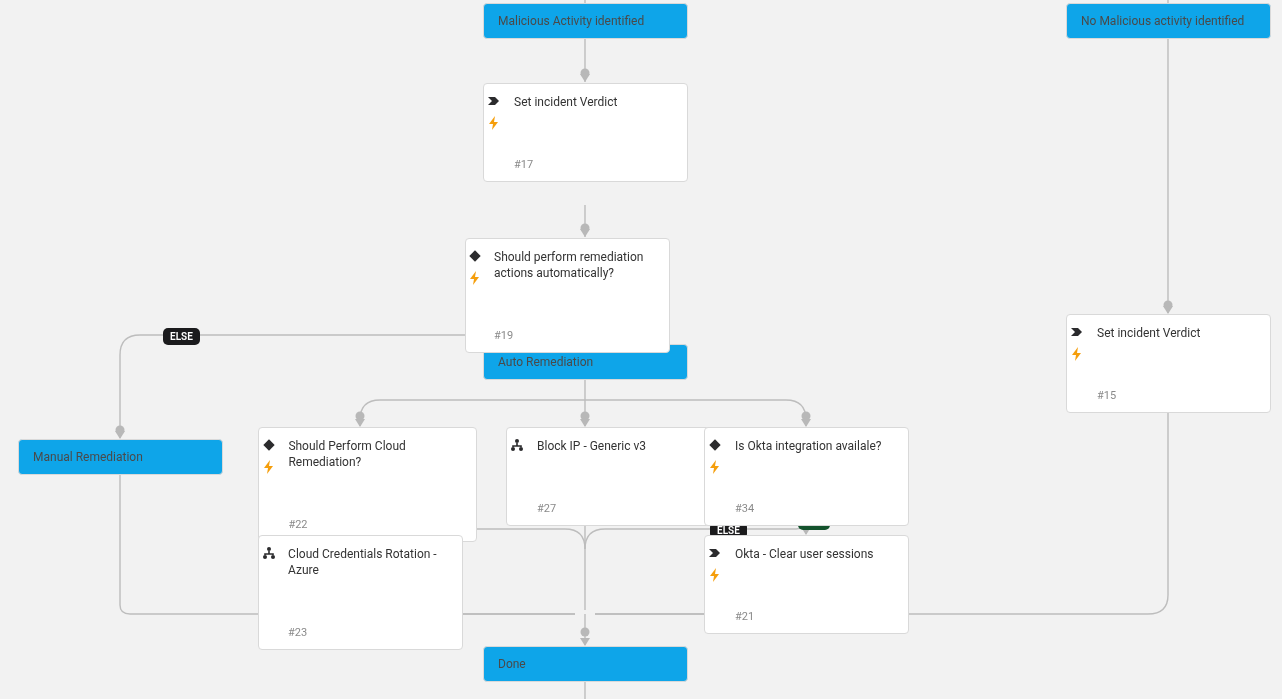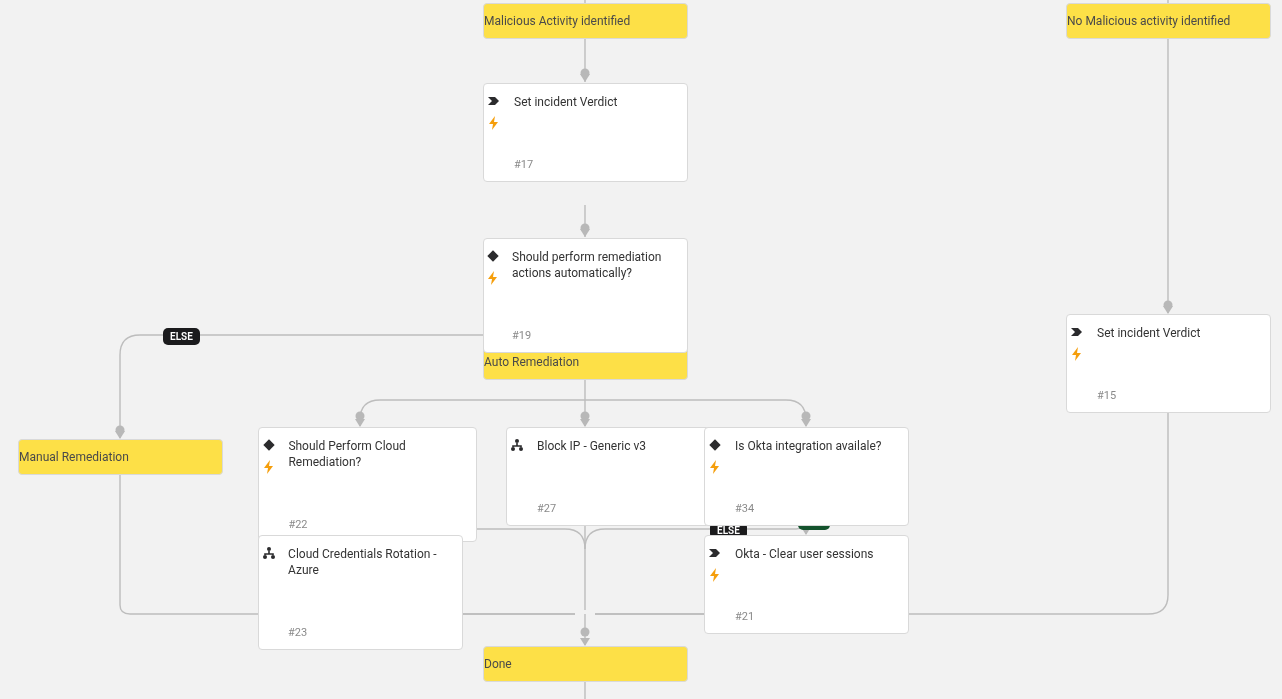--- a/index.html
+++ b/index.html
@@ -2,21 +2,21 @@
 <html><head>
 <meta charset="utf-8">
 <style>
   html,body{margin:0;padding:0;width:1282px;height:699px;overflow:hidden;
     font-family:-apple-system,BlinkMacSystemFont,"Segoe UI",Roboto,Helvetica,Arial,sans-serif;
     background:#f2f2f2;color:#333;}
   .canvas{position:relative;width:1282px;height:699px;}
   svg.edges{position:absolute;left:0;top:0;width:1282px;height:699px;pointer-events:none;}
   .node{position:absolute;box-sizing:border-box;border:1px solid #d9d9d9;border-radius:4px;
     box-shadow:0 0 0 rgba(0,0,0,0);}
-  .node.section{background:#fde047;padding:10px 0;font-size:12px;color:#4a4a4a;}
+  .node.section{background:#0ea5e9;padding:10px 14px;font-size:12px;color:#4a4a4a;}
   .node.task{background:#fff;padding:10px 2px;display:flex;gap:12px;}
   .node.task .icons{display:flex;flex-direction:column;gap:8px;align-items:center;width:16px;}
   .node.task .body{display:flex;flex-direction:column;gap:6px;}
   .node.task .title{font-size:12px;color:#333;line-height:1.35;}
   .node.task .idx{font-size:11px;color:#8a8a8a;margin-top:42px;}
   .badge{position:absolute;display:flex;align-items:center;justify-content:center;
     font-size:10px;font-weight:600;border-radius:5px;padding:3px 7px;color:#fff;}
   .badge.yes{background:#14532d;text-align:center;}
   .badge.else{background:#1b1b1d;}
   .dot{position:absolute;width:9px;height:9px;border-radius:50%;background:#b8b8b8;
@@ -152,21 +152,21 @@
     <svg class="ic ic-bolt" viewBox="0 0 14 14">
           <path d="M8 0L2 8h4l-1 6 6-8H7z"></path>
         </svg>
   </div>
   <div class="body">
     <span class="title">Set incident Verdict</span>
     <span class="idx">#17</span>
   </div>
 </div>
 
-<div class="node task" style="left:483px;top:238px;width:205px">
+<div class="node task" style="left:465px;top:238px;width:205px">
   <div class="icons">
     <svg class="ic ic-diamond" viewBox="0 0 14 14">
           <rect x="3" y="3" width="8" height="8" transform="rotate(45 7 7)"></rect>
         </svg>
     <svg class="ic ic-bolt" viewBox="0 0 14 14">
           <path d="M8 0L2 8h4l-1 6 6-8H7z"></path>
         </svg>
   </div>
   <div class="body">
     <span class="title">Should perform remediation actions automatically?</span>

